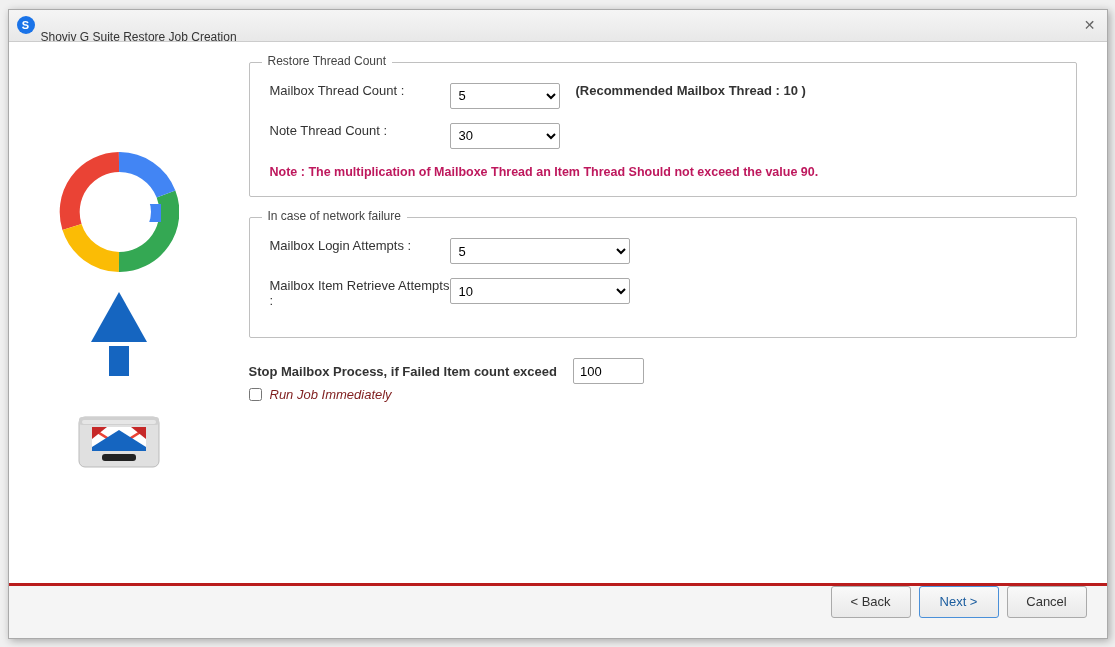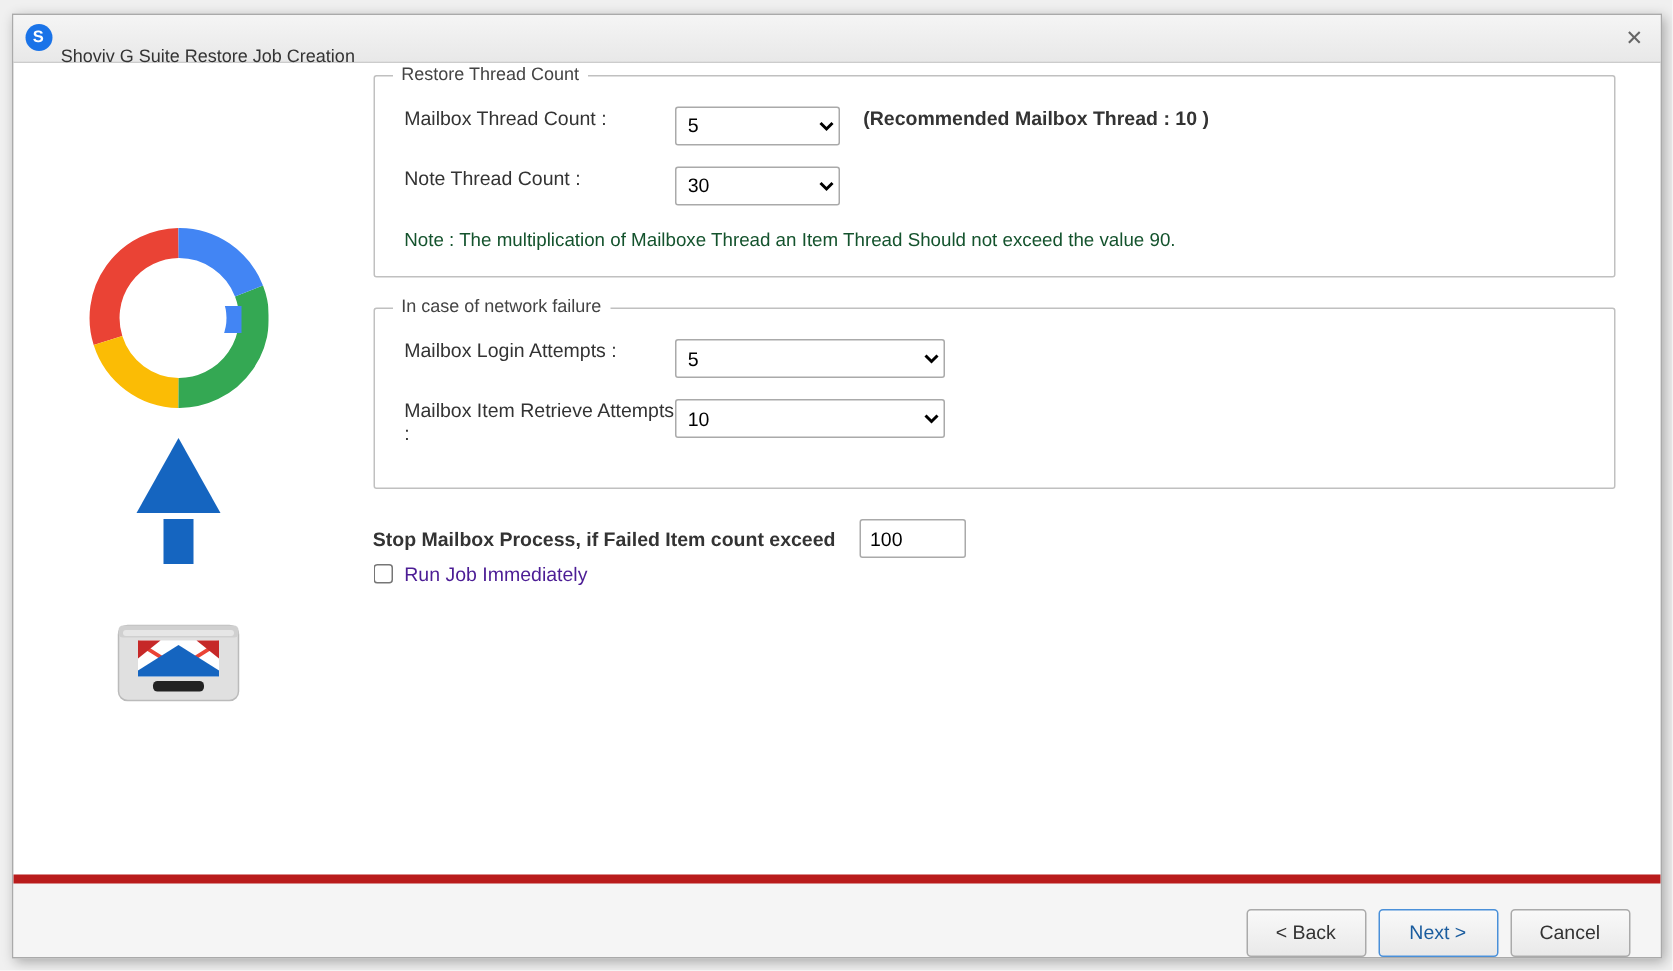--- a/index.html
+++ b/index.html
@@ -104,21 +104,21 @@
       margin: 0 auto;
     }
     .arrow-container {
       display: flex;
       flex-direction: column;
       align-items: center;
       margin-bottom: 16px;
     }
     .right-panel {
       flex: 1;
-      padding: 8px 30px 10px 20px;
+      padding: 20px 30px 10px 20px;
       overflow-y: auto;
       background: #fff;
     }
     .section-box {
       border: 1px solid #c0c0c0;
       border-radius: 2px;
       margin-bottom: 20px;
       position: relative;
       padding: 20px 20px 15px 20px;
     }
@@ -163,22 +163,22 @@
       cursor: pointer;
     }
     .rec-text {
       margin-left: 16px;
       color: #333;
       font-size: 13px;
       font-weight: 600;
     }
     .note-text {
       font-size: 12.5px;
-      color: #14532d;
-      font-weight: 400;
+      color: #be185d;
+      font-weight: 700;
       margin-top: 6px;
       line-height: 1.5;
     }
     .stop-row {
       display: flex;
       align-items: center;
       margin-bottom: 3px;
       padding: 0 0 0 0;
     }
     .stop-label {
@@ -196,28 +196,29 @@
       font-size: 13px;
     }
     .checkbox-row {
       display: flex;
       align-items: center;
       gap: 8px;
       margin-bottom: 12px;
     }
     .checkbox-label {
       font-size: 13px;
-      color: #4c1d95;
+      color: #7f1d1d;
+      font-style: italic;
     }
     .footer {
-      border-top: 6px solid #b91c1c;
+      border-top: 3px solid #b91c1c;
       background: #f5f5f5;
       height: 55px;
       display: flex;
-      align-items: flex-end;
+      align-items: flex-start;
       justify-content: flex-end;
       padding: 0 20px;
       gap: 8px;
       flex-shrink: 0;
     }
     .btn {
       height: 32px;
       min-width: 80px;
       border: 1px solid #aaa;
       border-radius: 3px;

